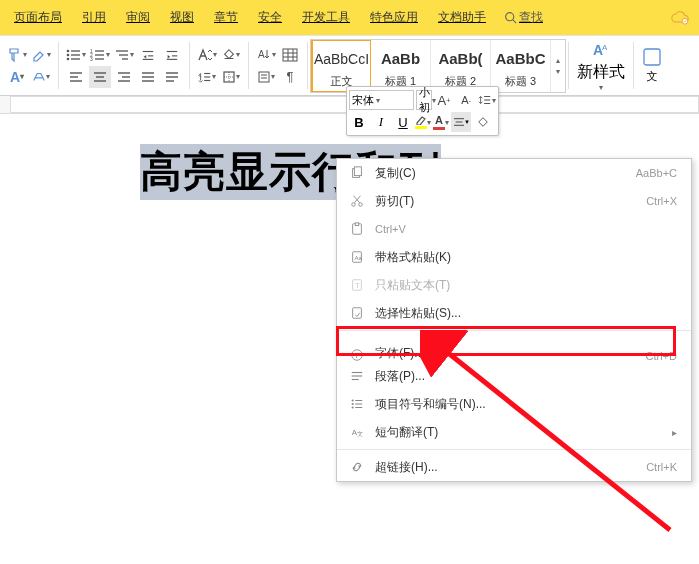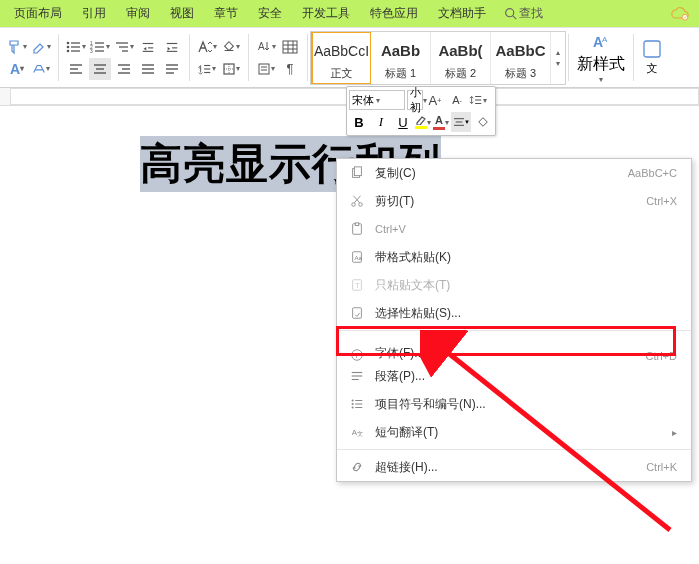--- a/index.html
+++ b/index.html
@@ -1,19 +1,19 @@
 <!DOCTYPE html>
 <html><head>
 <meta charset="utf-8">
 <style>
 * { margin: 0; padding: 0; box-sizing: border-box; font-family: "Microsoft YaHei", Arial, sans-serif; }
 body { width: 699px; height: 564px; background: #fff; overflow: hidden; position: relative; font-size: 12px; }
 
 
-.menu-bar { display: flex; align-items: center; height: 28px; background: #bef264; padding: 0 4px; border-bottom: 1px solid #e5e5e5; }
+.menu-bar { display: flex; align-items: center; height: 36px; background: #fde047; padding: 0 4px; border-bottom: 1px solid #e5e5e5; text-decoration: underline; }
 .menu-item { padding: 0 10px; font-size: 12px; color: #333; cursor: pointer; }
 .search-icon-wrap { display: flex; align-items: center; padding: 0 8px; color: #555; }
 .search-icon-wrap svg { margin-right: 2px; }
 .cloud-icon-wrap { margin-left: auto; padding-right: 6px; }
 
 
 .toolbar { display: flex; align-items: stretch; height: 60px; background: #fff; border-bottom: 1px solid #d0d0d0; padding: 0 2px; }
 .tb-group { display: flex; flex-direction: column; justify-content: center; padding: 0 4px; }
 .tb-row { display: flex; align-items: center; gap: 2px; }
 .tb-btn { display: flex; align-items: center; justify-content: center; min-width: 22px; height: 22px; cursor: pointer; }
@@ -329,21 +329,21 @@
 <div class="ruler">
   <div class="ruler-inner"></div>
 </div>
 
 <div class="doc-area">
   <span class="selected-text">高亮显示行和列</span>
 </div>
 
 <div class="float-toolbar">
   <div class="ft-row">
-    <div class="ft-combo" style="width:56px;">
+    <div class="ft-combo" style="width:65px;">
         <span>宋体</span>
         <span class="drop">▾</span>
       </div>
     <div class="ft-combo" style="width:16px;">
         <span>小初</span>
         <span class="drop">▾</span>
       </div>
     <div class="ft-btn" style="font-size:13px;color:#444;">A<sup style="font-size:7px;">+</sup></div>
     <div class="ft-btn" style="font-size:11px;color:#444;">A<sup style="font-size:7px;">-</sup></div>
     <div class="ft-split">
@@ -394,21 +394,21 @@
 
 <div class="context-menu">
   <div class="cmenu-item">
     <span class="cmenu-icon">
         <svg width="14" height="14" viewBox="0 0 16 16">
           <rect x="3" y="3" width="8" height="10" stroke="#888" fill="none"></rect>
           <rect x="5" y="1" width="8" height="10" stroke="#888" fill="#fff"></rect>
         </svg>
       </span>
     <span class="cmenu-label">复制(C)</span>
-    <span class="cmenu-shortcut">AaBbC+C</span>
+    <span class="cmenu-shortcut">AaBb+C</span>
   </div>
   <div class="cmenu-item">
     <span class="cmenu-icon">
         <svg width="14" height="14" viewBox="0 0 16 16">
           <circle cx="4" cy="12" r="2" stroke="#888" fill="none"></circle>
           <circle cx="12" cy="12" r="2" stroke="#888" fill="none"></circle>
           <path d="M5 10L12 2M11 10L4 2" stroke="#888"></path>
         </svg>
       </span>
     <span class="cmenu-label">剪切(T)</span>

